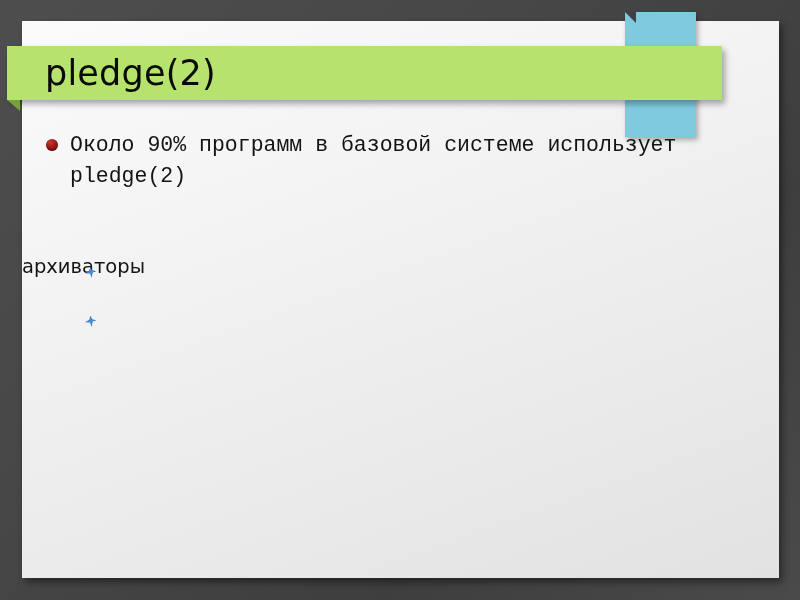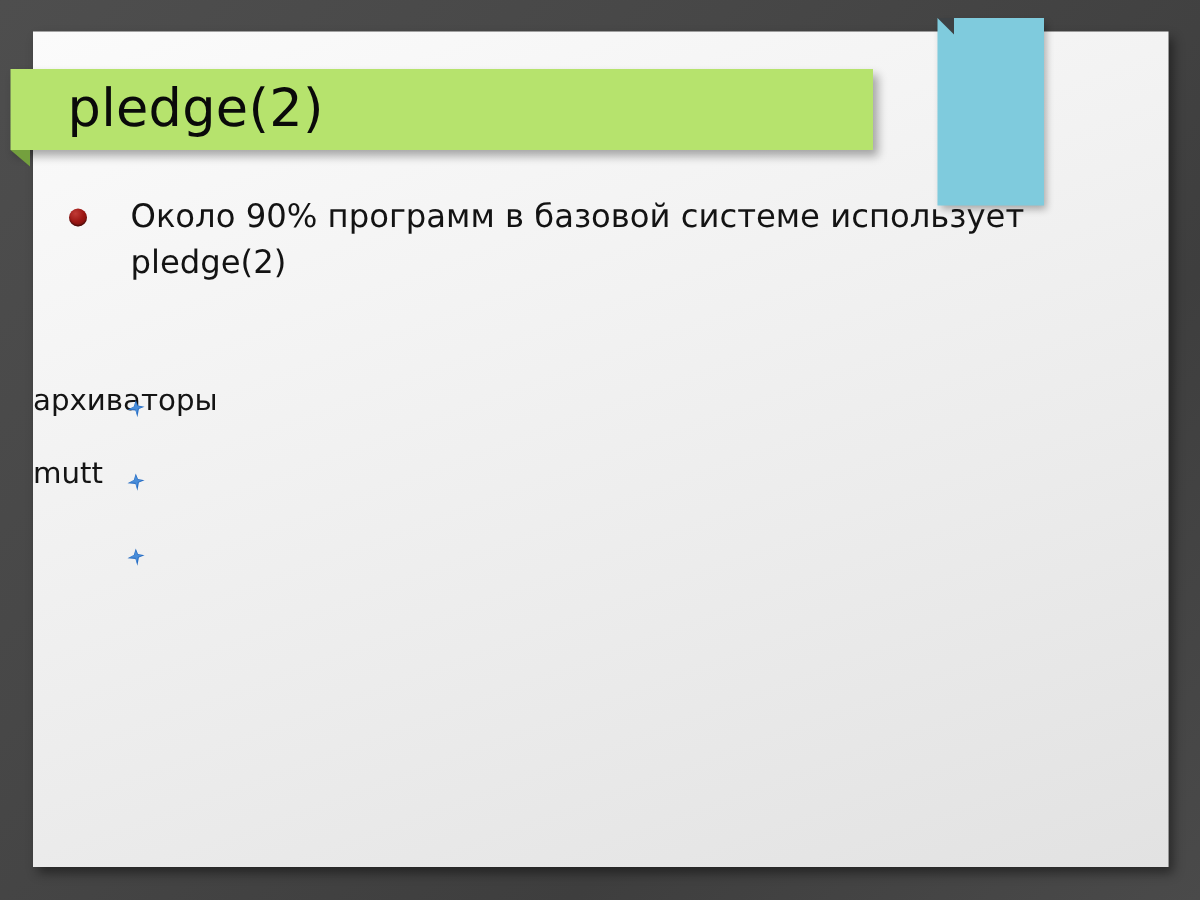--- a/index.html
+++ b/index.html
@@ -51,21 +51,21 @@
     height: 0;
     border-left: 11px solid transparent;
     border-top: 11px solid #3d4144;
   }
 
   
   #title-banner {
     position: absolute;
     left: 7px;
     top: 46px;
-    width: 575px;
+    width: 715px;
     height: 54px;
     background: #b6e36d;
     box-shadow: 3px 4px 6px rgba(0,0,0,0.33);
     display: flex;
     align-items: center;
   }
   #title-banner-fold {
     position: absolute;
     left: 7px;
     top: 100px;
@@ -87,26 +87,27 @@
   
   #content-body {
     position: absolute;
     left: 22px;
     top: 130px;
     width: 757px;
   }
 
   .bullet-l1 {
     position: relative;
-    padding-left: 65px;
+    padding-left: 48px;
     margin-bottom: 20px;
     font-size: 21.5px;
     line-height: 1.42;
     color: #131313;
     max-width: 660px;
+    font-family: Liberation Mono, monospace;
   }
   .bullet-l1 .marker-sphere {
     position: absolute;
     left: 24px;
     top: 9px;
     width: 12px;
     height: 12px;
     border-radius: 50%;
     background: radial-gradient(circle at 36% 28%, #c03a35 0%, #9c1714 48%, #700f0d 100%);
     box-shadow: inset 0 -1px 1px rgba(0,0,0,0.45);
@@ -163,29 +164,20 @@
       <div class="bullet-l2">
         <span class="marker-star">
           <svg width="13" height="13" viewBox="0 0 13 13">
             <path d="M6.5 0.6 L8.0 4.3 L12.4 5.2 L8.6 6.6 L7.6 12.1 L6.3 7.6 L1.0 7.2 L5.2 5.0 Z" fill="#2a6fc4"></path>
             <path d="M6.5 1.8 L7.5 4.7 L10.6 5.3 L7.9 6.4 L7.2 10.2 L6.3 6.9 L2.5 6.6 L5.6 5.0 Z" fill="#4f93dd" opacity="0.85"></path>
           </svg>
         </span>
         <span>архиваторы</span>
       </div>
 
-      <div class="bullet-l2">
-        <span class="marker-star">
-          <svg width="13" height="13" viewBox="0 0 13 13">
-            <path d="M6.5 0.6 L8.0 4.3 L12.4 5.2 L8.6 6.6 L7.6 12.1 L6.3 7.6 L1.0 7.2 L5.2 5.0 Z" fill="#2a6fc4"></path>
-            <path d="M6.5 1.8 L7.5 4.7 L10.6 5.3 L7.9 6.4 L7.2 10.2 L6.3 6.9 L2.5 6.6 L5.6 5.0 Z" fill="#4f93dd" opacity="0.85"></path>
-          </svg>
-        </span>
-        <span>mutt</span>
-      </div>
 
       <div class="bullet-l2">
         <span class="marker-star">
           <svg width="13" height="13" viewBox="0 0 13 13">
             <path d="M6.5 0.6 L8.0 4.3 L12.4 5.2 L8.6 6.6 L7.6 12.1 L6.3 7.6 L1.0 7.2 L5.2 5.0 Z" fill="#2a6fc4"></path>
             <path d="M6.5 1.8 L7.5 4.7 L10.6 5.3 L7.9 6.4 L7.2 10.2 L6.3 6.9 L2.5 6.6 L5.6 5.0 Z" fill="#4f93dd" opacity="0.85"></path>
           </svg>
         </span>
       </div>
 

